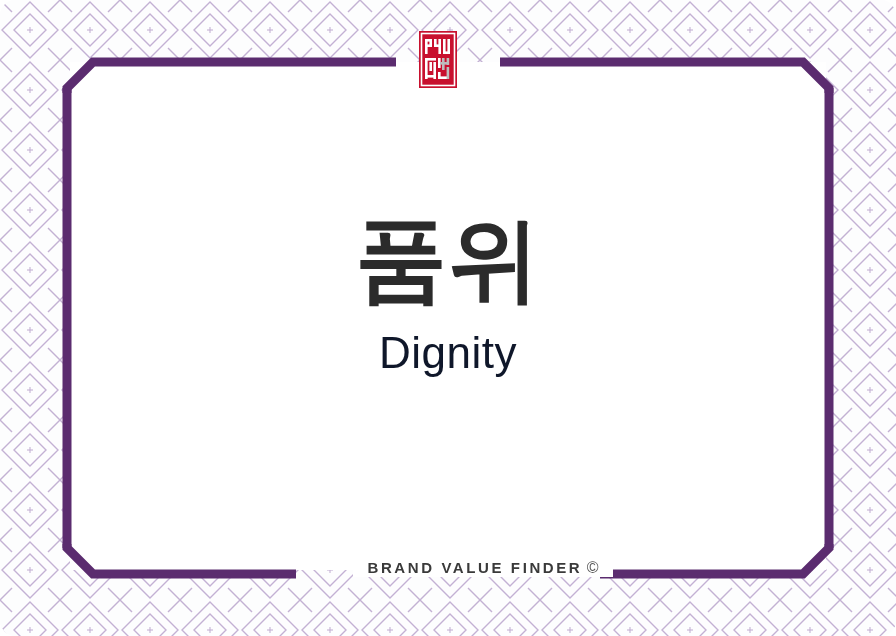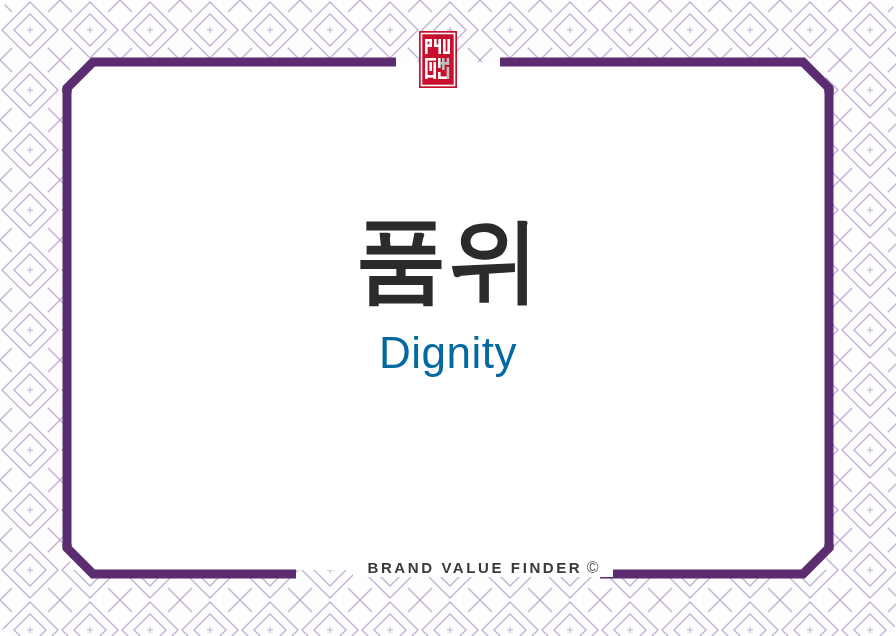--- a/index.html
+++ b/index.html
@@ -97,21 +97,21 @@
     margin: 0;
     margin-top: -46px;
     text-align: left;
     white-space: nowrap;
   }
 
   #term-en {
     font-family: "Liberation Sans", "DejaVu Sans", sans-serif;
     font-size: 44px;
     font-weight: 300;
-    color: #0369a1;
+    color: #0f172a;
     letter-spacing: 0.5px;
     margin: 0;
     margin-top: 20px;
     text-align: center;
     white-space: nowrap;
   }
 
   
   #footer {
     position: absolute;

